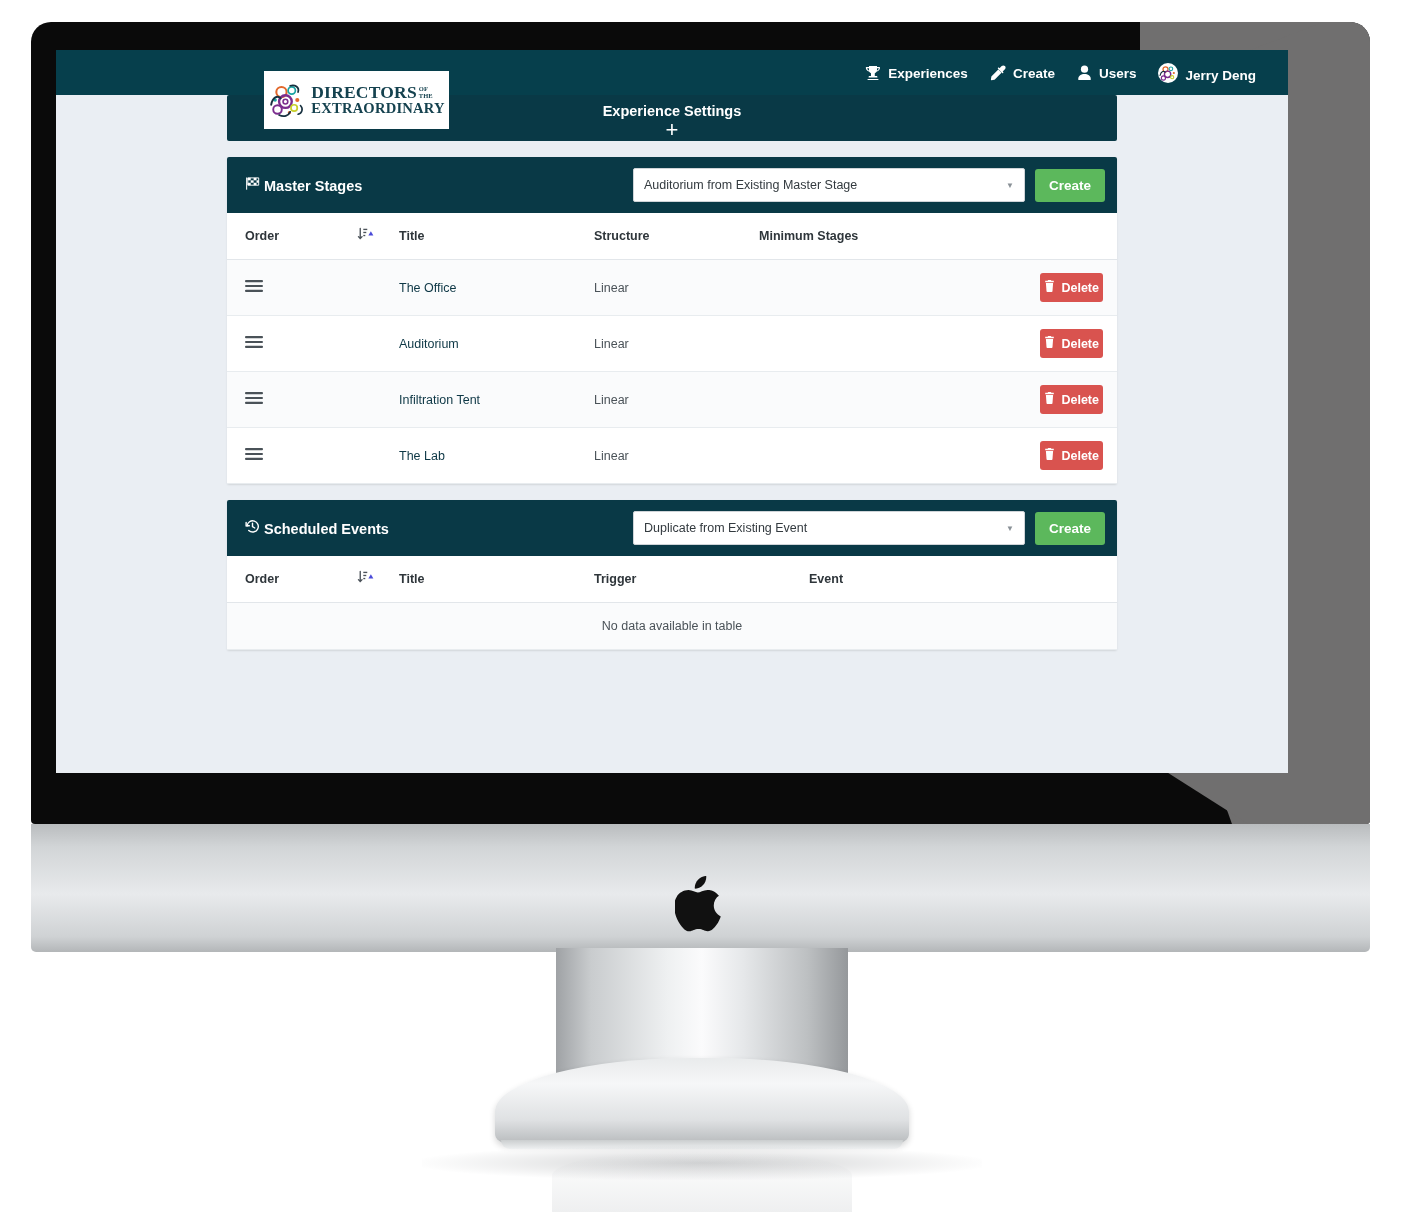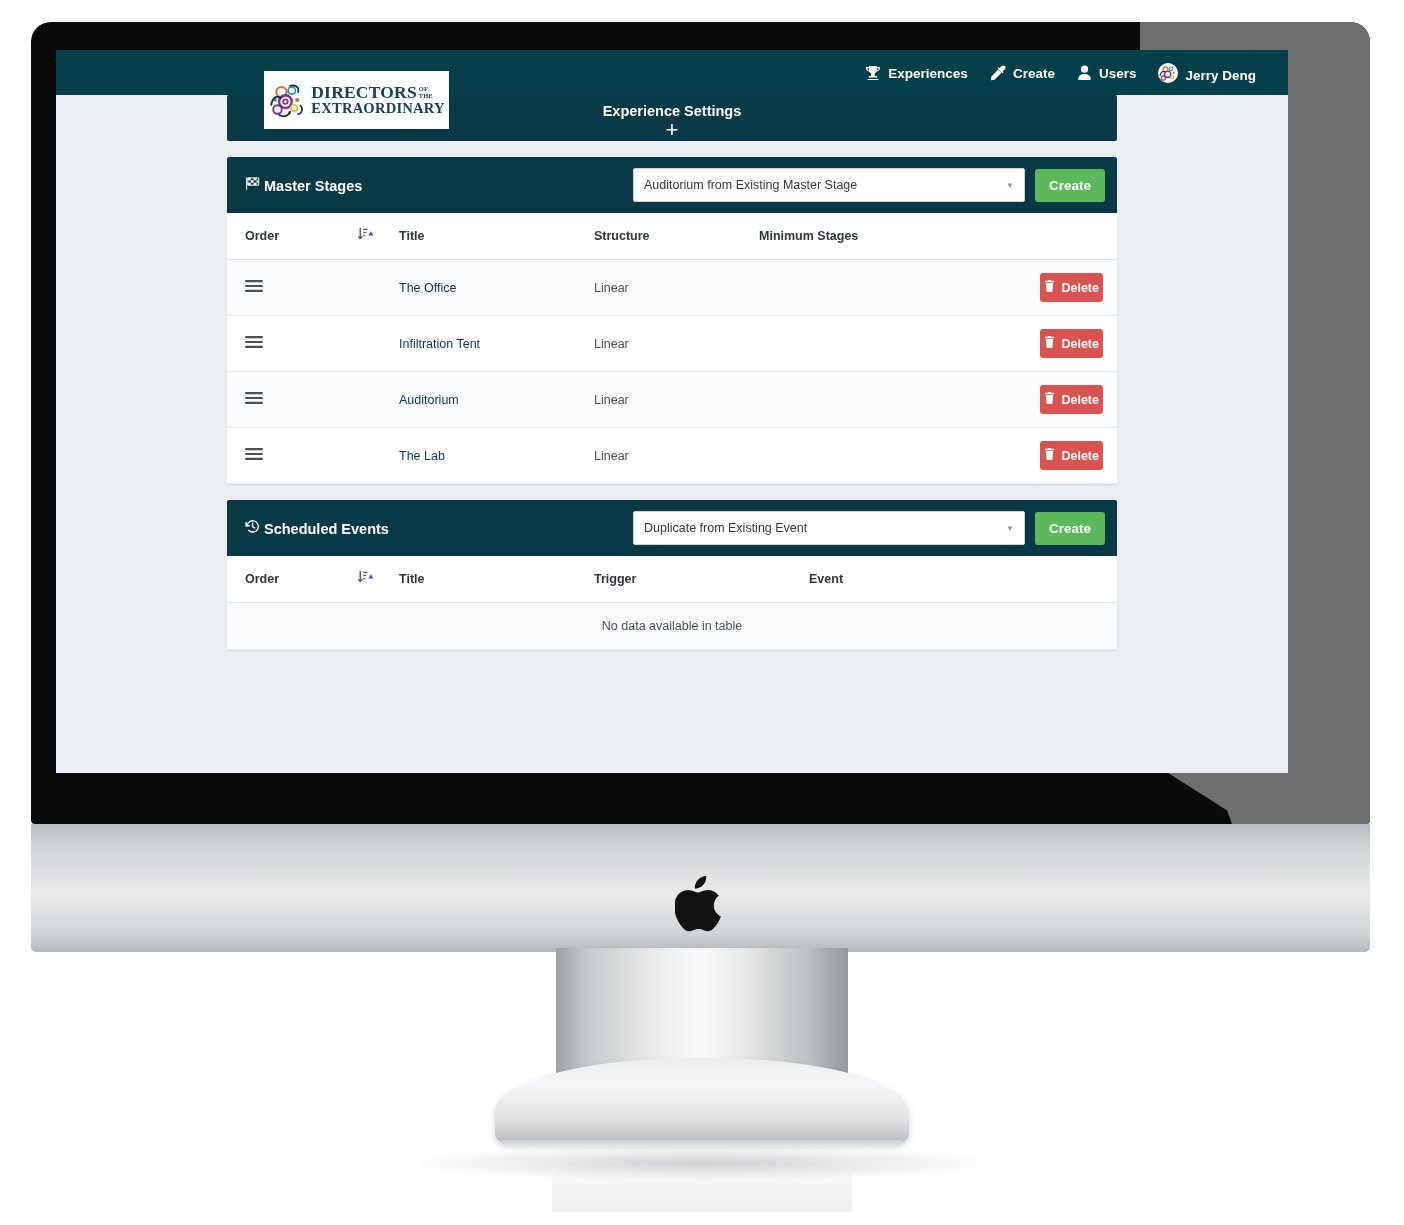--- a/index.html
+++ b/index.html
@@ -532,21 +532,21 @@
                   <span class="drag-handle">
                     <svg width="18" height="14" viewBox="0 0 18 14" fill="#4a5258">
                       <rect x="0" y="1" width="18" height="2.2" rx="1"></rect>
                       <rect x="0" y="5.9" width="18" height="2.2" rx="1"></rect>
                       <rect x="0" y="10.8" width="18" height="2.2" rx="1"></rect>
                     </svg>
                   </span>
                 </td>
                 <td class="sort-icon-cell"></td>
                 <td>
-                  <a class="row-link">Infiltration Tent</a>
+                  <a class="row-link">Auditorium</a>
                 </td>
                 <td>Linear</td>
                 <td></td>
                 <td class="td-actions">
                   <button class="btn-delete">
                     <span>
                       <svg width="11" height="12" viewBox="0 0 12 14" fill="#ffffff">
                         <path d="M4.4 0h3.2l.6 1H11v1.6H1V1h2.8l.6-1z"></path>
                         <path d="M1.8 3.4h8.4l-.7 9.4c0 .7-.6 1.2-1.3 1.2H3.8c-.7 0-1.3-.5-1.3-1.2L1.8 3.4z"></path>
                       </svg>
@@ -561,21 +561,21 @@
                   <span class="drag-handle">
                     <svg width="18" height="14" viewBox="0 0 18 14" fill="#4a5258">
                       <rect x="0" y="1" width="18" height="2.2" rx="1"></rect>
                       <rect x="0" y="5.9" width="18" height="2.2" rx="1"></rect>
                       <rect x="0" y="10.8" width="18" height="2.2" rx="1"></rect>
                     </svg>
                   </span>
                 </td>
                 <td class="sort-icon-cell"></td>
                 <td>
-                  <a class="row-link">Auditorium</a>
+                  <a class="row-link">Infiltration Tent</a>
                 </td>
                 <td>Linear</td>
                 <td></td>
                 <td class="td-actions">
                   <button class="btn-delete">
                     <span>
                       <svg width="11" height="12" viewBox="0 0 12 14" fill="#ffffff">
                         <path d="M4.4 0h3.2l.6 1H11v1.6H1V1h2.8l.6-1z"></path>
                         <path d="M1.8 3.4h8.4l-.7 9.4c0 .7-.6 1.2-1.3 1.2H3.8c-.7 0-1.3-.5-1.3-1.2L1.8 3.4z"></path>
                       </svg>

